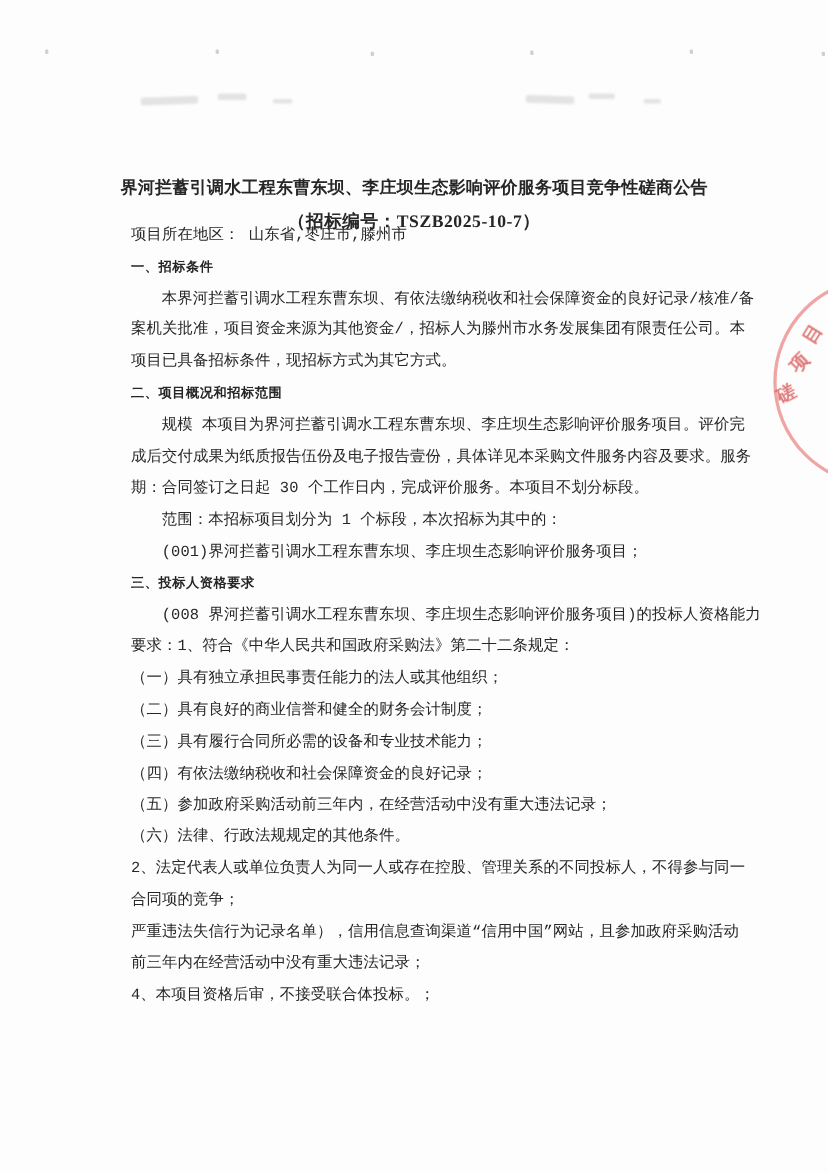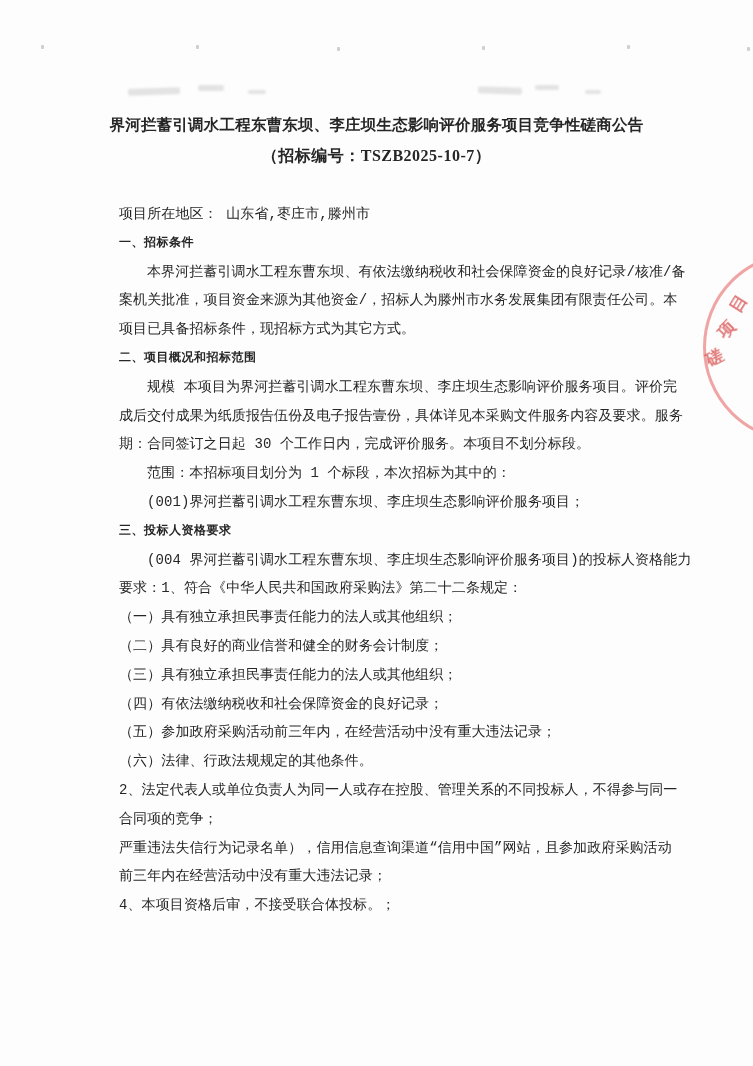--- a/index.html
+++ b/index.html
@@ -14,21 +14,21 @@
   .page {
     position: absolute; inset: 0;
     background: #fefdfd;
   }
 
   
   .title-block {
     position: absolute; top: 112px; left: 0; width: 753px;
     text-align: center; font-weight: bold;
   }
-  .title-line1 { font-size: 15.5px; line-height: 25px; letter-spacing: 0.2px; }
+  .title-line1 { font-size: 15.5px; line-height: 25px; letter-spacing: 0.2px; margin-top: 46px; }
   .title-line2 { font-size: 16px; line-height: 25px; margin-top: 6px; letter-spacing: 0.5px; }
 
   
   .doc-body {
     position: absolute; left: 119px; top: 200px; width: 546px; font-family: Liberation Mono, monospace;
   }
   .line {
     font-size: 14px; line-height: 28.8px;
     white-space: nowrap; letter-spacing: 0.1px;
   }
@@ -90,25 +90,25 @@
       <div class="line indent">本界河拦蓄引调水工程东曹东坝、有依法缴纳税收和社会保障资金的良好记录/核准/备</div>
       <div class="line plain">案机关批准，项目资金来源为其他资金/，招标人为滕州市水务发展集团有限责任公司。本</div>
       <div class="line plain">项目已具备招标条件，现招标方式为其它方式。</div>
       <div class="line heading">二、项目概况和招标范围</div>
       <div class="line indent">规模  本项目为界河拦蓄引调水工程东曹东坝、李庄坝生态影响评价服务项目。评价完</div>
       <div class="line plain">成后交付成果为纸质报告伍份及电子报告壹份，具体详见本采购文件服务内容及要求。服务</div>
       <div class="line plain">期：合同签订之日起 30 个工作日内，完成评价服务。本项目不划分标段。</div>
       <div class="line indent">范围：本招标项目划分为 1 个标段，本次招标为其中的：</div>
       <div class="line indent">(001)界河拦蓄引调水工程东曹东坝、李庄坝生态影响评价服务项目；</div>
       <div class="line heading">三、投标人资格要求</div>
-      <div class="line indent">(004 界河拦蓄引调水工程东曹东坝、李庄坝生态影响评价服务项目)的投标人资格能力</div>
+      <div class="line indent">(008 界河拦蓄引调水工程东曹东坝、李庄坝生态影响评价服务项目)的投标人资格能力</div>
       <div class="line plain">要求：1、符合《中华人民共和国政府采购法》第二十二条规定：</div>
       <div class="line plain">（一）具有独立承担民事责任能力的法人或其他组织；</div>
       <div class="line plain">（二）具有良好的商业信誉和健全的财务会计制度；</div>
-      <div class="line plain">（三）具有独立承担民事责任能力的法人或其他组织；</div>
+      <div class="line plain">（三）具有履行合同所必需的设备和专业技术能力；</div>
       <div class="line plain">（四）有依法缴纳税收和社会保障资金的良好记录；</div>
       <div class="line plain">（五）参加政府采购活动前三年内，在经营活动中没有重大违法记录；</div>
       <div class="line plain">（六）法律、行政法规规定的其他条件。</div>
       <div class="line plain">2、法定代表人或单位负责人为同一人或存在控股、管理关系的不同投标人，不得参与同一</div>
       <div class="line plain">合同项的竞争；</div>
       <div class="line plain">严重违法失信行为记录名单），信用信息查询渠道“信用中国”网站，且参加政府采购活动</div>
       <div class="line plain">前三年内在经营活动中没有重大违法记录；</div>
       <div class="line plain">4、本项目资格后审，不接受联合体投标。；</div>
     </div>
 

